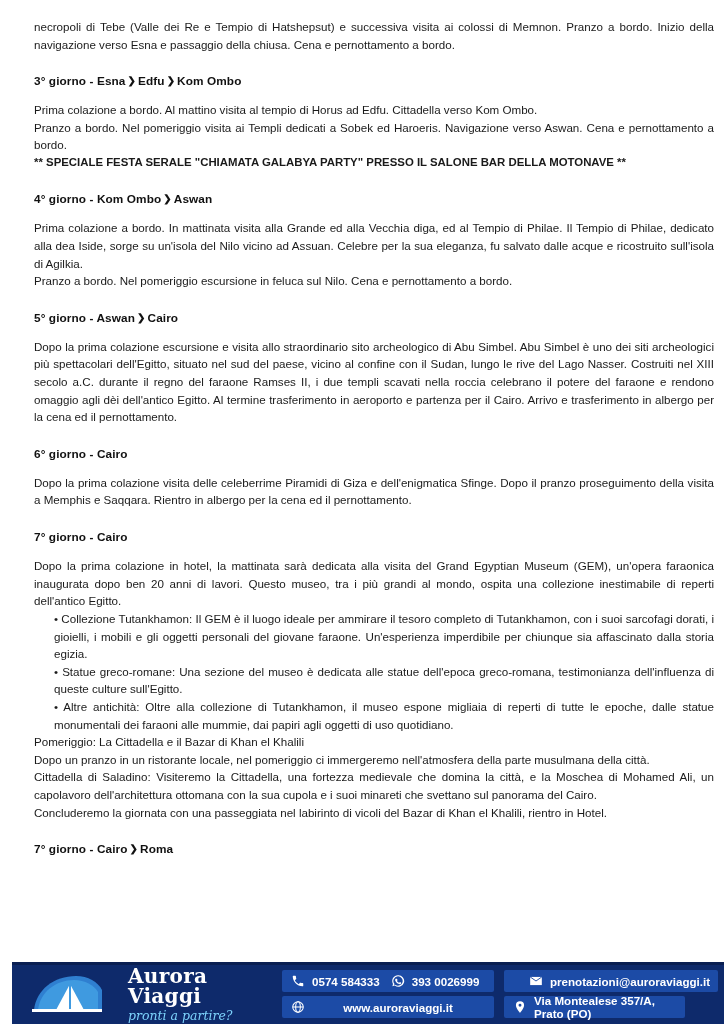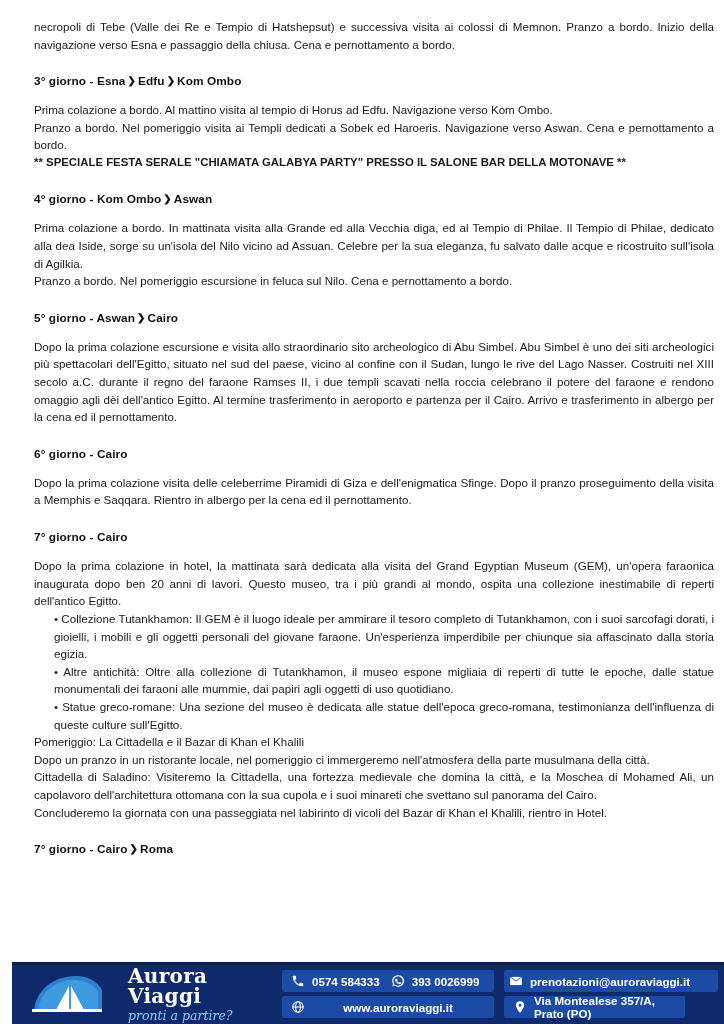--- a/index.html
+++ b/index.html
@@ -133,21 +133,21 @@
   .cell-web {
     left: 270px;
     top: 34px;
     width: 212px;
     padding-left: 8px;
   }
   .cell-mail {
     left: 492px;
     top: 8px;
     width: 214px;
-    padding-left: 4px;
+    padding-left: 24px;
   }
   .cell-addr {
     left: 492px;
     top: 34px;
     width: 181px;
     padding-left: 8px;
   }
   .ic {
     display: inline-flex;
     align-items: center;
@@ -179,21 +179,21 @@
   <div class="content">
 
     <p class="para">necropoli di Tebe (Valle dei Re e Tempio di Hatshepsut) e successiva visita ai colossi di Memnon. Pranzo a bordo. Inizio della navigazione verso Esna e passaggio della chiusa. Cena e pernottamento a bordo.</p>
 
     <div class="spacer-lg"></div>
 
     <div class="day-head">
       <span>3° giorno - Esna</span><span class="chev">❯</span><span>Edfu</span><span class="chev">❯</span><span>Kom Ombo</span>
     </div>
     <div class="spacer-md"></div>
-    <p class="para">Prima colazione a bordo. Al mattino visita al tempio di Horus ad Edfu. Navigazione verso Kom Ombo.</p>
+    <p class="para">Prima colazione a bordo. Al mattino visita al tempio di Horus ad Edfu. Cittadella verso Kom Ombo.</p>
     <p class="para">Pranzo a bordo. Nel pomeriggio visita ai Templi dedicati a Sobek ed Haroeris. Navigazione verso Aswan. Cena e pernottamento a bordo.</p>
     <p class="para bold-note">** SPECIALE FESTA SERALE "CHIAMATA GALABYA PARTY" PRESSO IL SALONE BAR DELLA MOTONAVE **</p>
 
     <div class="spacer-lg"></div>
 
     <div class="day-head">
       <span>4° giorno - Kom Ombo</span><span class="chev">❯</span><span>Aswan</span>
     </div>
     <div class="spacer-md"></div>
     <p class="para">Prima colazione a bordo. In mattinata visita alla Grande ed alla Vecchia diga, ed al Tempio di Philae. Il Tempio di Philae, dedicato alla dea Iside, sorge su un'isola del Nilo vicino ad Assuan. Celebre per la sua eleganza, fu salvato dalle acque e ricostruito sull'isola di Agilkia.</p>
@@ -216,22 +216,22 @@
     <p class="para">Dopo la prima colazione visita delle celeberrime Piramidi di Giza e dell'enigmatica Sfinge. Dopo il pranzo proseguimento della visita a Memphis e Saqqara. Rientro in albergo per la cena ed il pernottamento.</p>
 
     <div class="spacer-lg"></div>
 
     <div class="day-head">
       <span>7° giorno - Cairo</span>
     </div>
     <div class="spacer-md"></div>
     <p class="para">Dopo la prima colazione in hotel, la mattinata sarà dedicata alla visita del Grand Egyptian Museum (GEM), un'opera faraonica inaugurata dopo ben 20 anni di lavori. Questo museo, tra i più grandi al mondo, ospita una collezione inestimabile di reperti dell'antico Egitto.</p>
     <p class="para bullet-line">• Collezione Tutankhamon: Il GEM è il luogo ideale per ammirare il tesoro completo di Tutankhamon, con i suoi sarcofagi dorati, i gioielli, i mobili e gli oggetti personali del giovane faraone. Un'esperienza imperdibile per chiunque sia affascinato dalla storia egizia.</p>
+    <p class="para bullet-line">• Statue greco-romane: Una sezione del museo è dedicata alle statue dell'epoca greco-romana, testimonianza dell'influenza di queste culture sull'Egitto.</p>
     <p class="para bullet-line">• Altre antichità: Oltre alla collezione di Tutankhamon, il museo espone migliaia di reperti di tutte le epoche, dalle statue monumentali dei faraoni alle mummie, dai papiri agli oggetti di uso quotidiano.</p>
-    <p class="para bullet-line">• Statue greco-romane: Una sezione del museo è dedicata alle statue dell'epoca greco-romana, testimonianza dell'influenza di queste culture sull'Egitto.</p>
     <p class="para">Pomeriggio: La Cittadella e il Bazar di Khan el Khalili</p>
     <p class="para">Dopo un pranzo in un ristorante locale, nel pomeriggio ci immergeremo nell'atmosfera della parte musulmana della città.</p>
     <p class="para">Cittadella di Saladino: Visiteremo la Cittadella, una fortezza medievale che domina la città, e la Moschea di Mohamed Ali, un capolavoro dell'architettura ottomana con la sua cupola e i suoi minareti che svettano sul panorama del Cairo.</p>
     <p class="para">Concluderemo la giornata con una passeggiata nel labirinto di vicoli del Bazar di Khan el Khalili, rientro in Hotel.</p>
 
     <div class="spacer-lg"></div>
 
     <div class="day-head">
       <span>7° giorno - Cairo</span><span class="chev">❯</span><span>Roma</span>
     </div>

